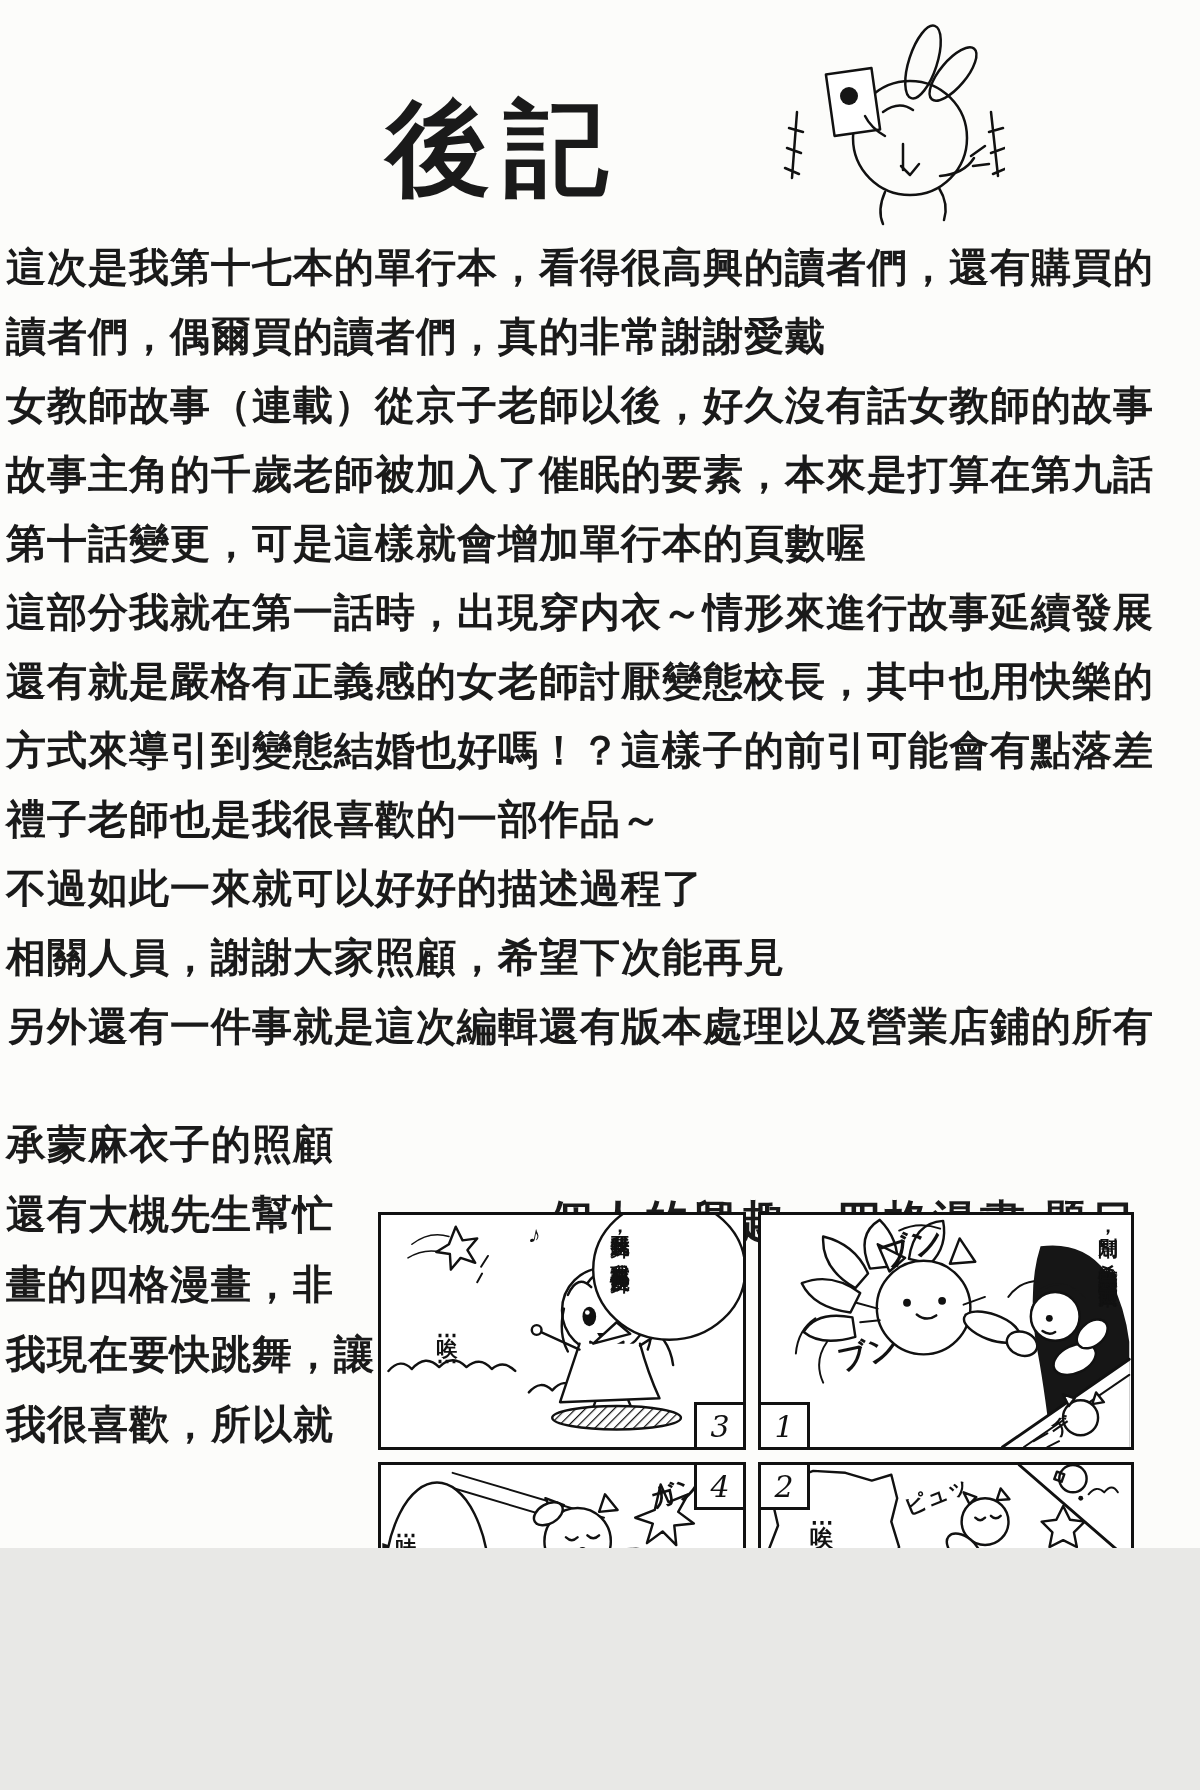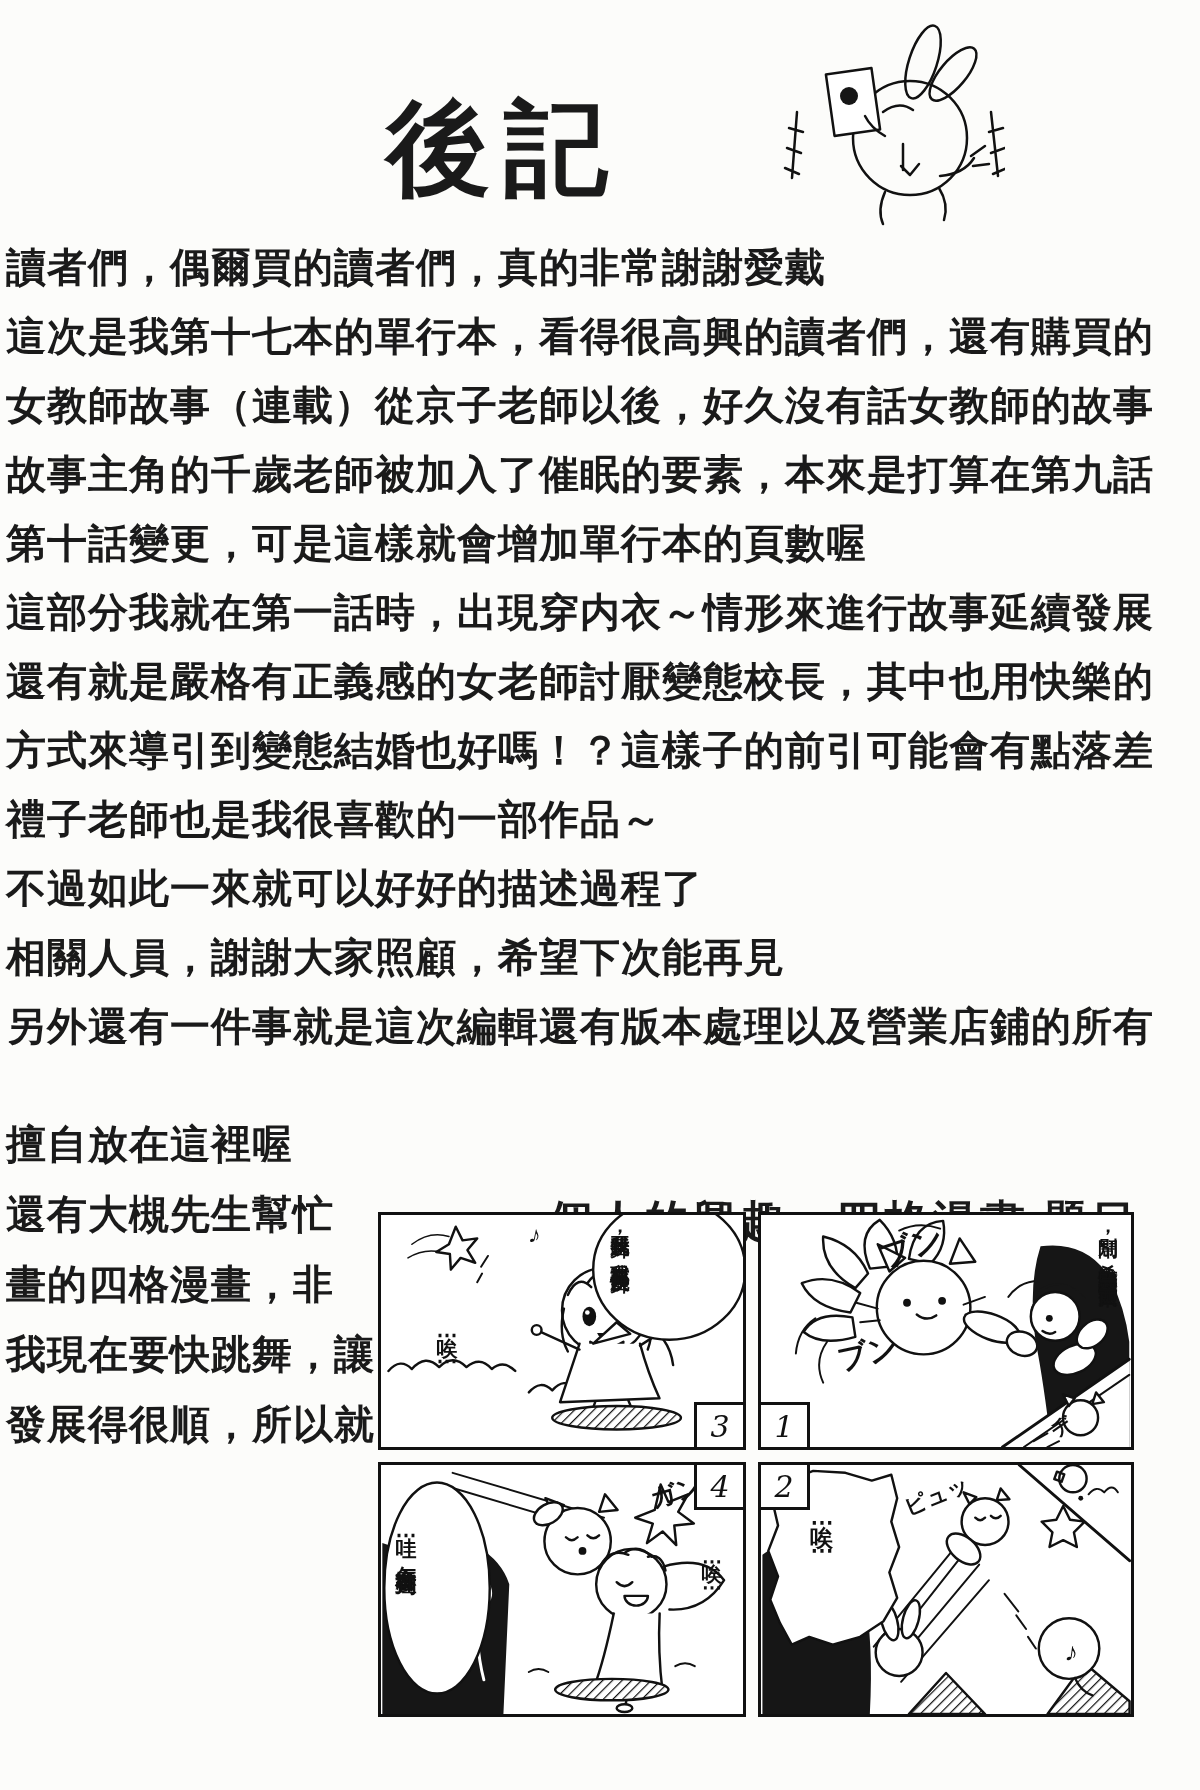--- a/index.html
+++ b/index.html
@@ -1,16 +1,16 @@
 <!DOCTYPE html>
 <html><head>
 <meta charset="utf-8">
 <style>
   html,body{margin:0;padding:0;background:#e8e8e6}
-  .page{position:relative;width:1200px;height:1790px;background:#fcfcfa;
+  .page{position:relative;width:1200px;height:1548px;background:#fcfcfa;
         font-family:"Liberation Sans",sans-serif;color:#1a1a1a;overflow:hidden}
   .title{position:absolute;left:386px;top:80px;font-size:104px;font-weight:900;letter-spacing:14px}
   .body-text{position:absolute;left:6px;top:233px;font-size:40px;font-weight:600;
              letter-spacing:1px;line-height:69px;white-space:nowrap}
   .left-col{position:absolute;left:6px;top:1109px;font-size:40px;font-weight:600;
             letter-spacing:1px;line-height:70px;white-space:nowrap}
   .comic-header{position:absolute;left:548px;top:1192px;font-size:45px;font-weight:600;letter-spacing:3px}
   .doodle{position:absolute;left:735px;top:16px}
   .comic{position:absolute;left:378px;top:1212px;width:758px;height:505px}
   .panel{position:absolute;background:#fff;border:3px solid #111;overflow:hidden;box-sizing:border-box}
@@ -47,40 +47,40 @@
       <path d="M150 120 Q136 112 130 100"></path>
       <path d="M205 160 q24 -2 34 -18"></path>
       <path d="M236 140 l14 -10 M238 150 l16 -2"></path>
       <path d="M150 176 q-8 18 -2 32 M204 172 q10 16 5 32"></path>
       <path d="M62 96 L57 162 M54 112 l14 4 M52 132 l14 5 M50 152 l14 6"></path>
       <path d="M256 96 L263 160 M268 112 l-14 4 M270 132 l-14 5 M272 152 l-14 6"></path>
     </g>
   </svg>
 
   <div class="body-text">
+    <div>這次是我第十七本的單行本，看得很高興的讀者們，還有購買的</div>
     <div>讀者們，偶爾買的讀者們，真的非常謝謝愛戴</div>
-    <div>這次是我第十七本的單行本，看得很高興的讀者們，還有購買的</div>
     <div>女教師故事（連載）從京子老師以後，好久沒有話女教師的故事</div>
     <div>故事主角的千歲老師被加入了催眠的要素，本來是打算在第九話</div>
     <div>第十話變更，可是這樣就會增加單行本的頁數喔</div>
     <div>這部分我就在第一話時，出現穿内衣～情形來進行故事延續發展</div>
     <div>還有就是嚴格有正義感的女老師討厭變態校長，其中也用快樂的</div>
     <div>方式來導引到變態結婚也好嗎！？這樣子的前引可能會有點落差</div>
     <div>禮子老師也是我很喜歡的一部作品～</div>
     <div>不過如此一來就可以好好的描述過程了</div>
     <div>相關人員，謝謝大家照顧，希望下次能再見</div>
     <div>另外還有一件事就是這次編輯還有版本處理以及營業店鋪的所有</div>
   </div>
 
   <div class="left-col">
-    <div>擅自放在這裡喔</div>
+    <div>承蒙麻衣子的照顧</div>
     <div>還有大槻先生幫忙</div>
     <div>畫的四格漫畫，非</div>
     <div>我現在要快跳舞，讓</div>
-    <div>發展得很順，所以就</div>
+    <div>我很喜歡，所以就</div>
   </div>
 
   <div class="comic-header">個人的興趣　四格漫畫 題目</div>
 
   <div class="comic">
 
     <div class="panel" id="p3">
       <svg viewBox="0 0 368 238">
         <defs>
             <pattern id="h3" width="7" height="7" patternUnits="userSpaceOnUse" patternTransform="rotate(45)">

